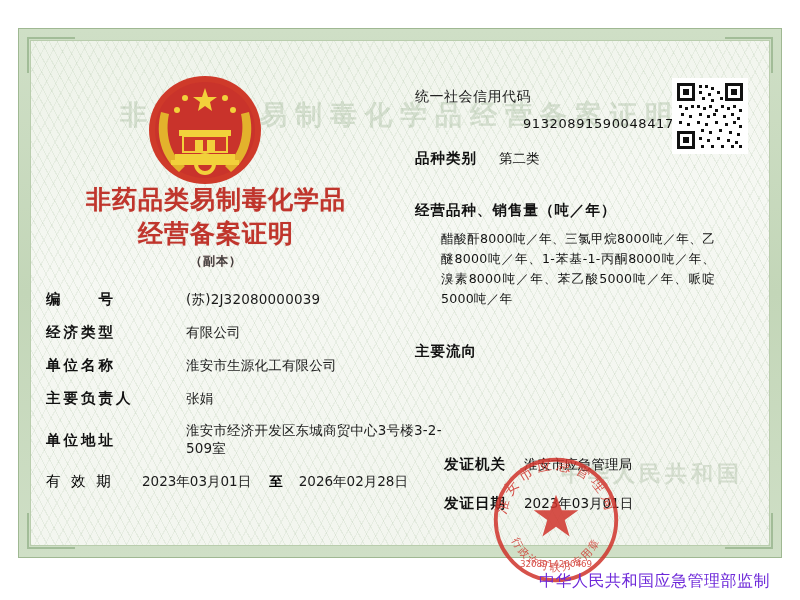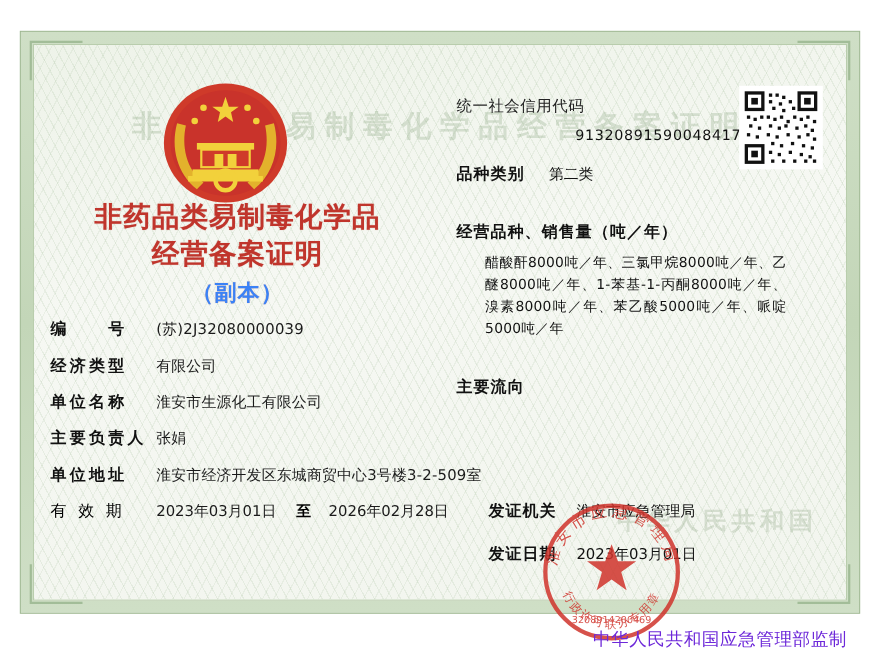--- a/index.html
+++ b/index.html
@@ -96,56 +96,57 @@
   }
 
   
   .title-block {
     position: absolute;
     left: 36px;
     top: 182px;
     width: 360px;
     text-align: center;
     color: #c0352c;
-    font-family: Liberation Mono, monospace;
+    font-family: Liberation Sans, sans-serif;
     font-weight: bold;
     text-shadow: 0 0 1px rgba(180,60,50,0.4);
   }
   .title-line1 {
     font-size: 25px;
     letter-spacing: 1px;
     line-height: 34px;
   }
   .title-line2 {
     font-size: 25px;
     letter-spacing: 1px;
     line-height: 34px;
   }
   .title-sub {
     margin-top: 3px;
-    font-size: 20px;
-    color: #3b82f6;
+    font-size: 12px;
+    color: #404040;
     letter-spacing: 1px;
     font-weight: bold;
   }
 
   
   .left-fields {
     position: absolute;
     left: 46px;
     top: 290px;
     width: 420px;
     font-family: "DejaVu Sans", sans-serif;
   }
   .field-row {
     display: flex;
     align-items: center;
     margin-bottom: 14px;
     font-size: 14.5px;
     color: #1b1b1b;
+    gap: 44px;
   }
   .field-label {
     width: 96px;
     flex: 0 0 96px;
     font-weight: bold;
     letter-spacing: 3px;
     color: #111;
     font-size: 14.5px;
   }
   .field-value {

